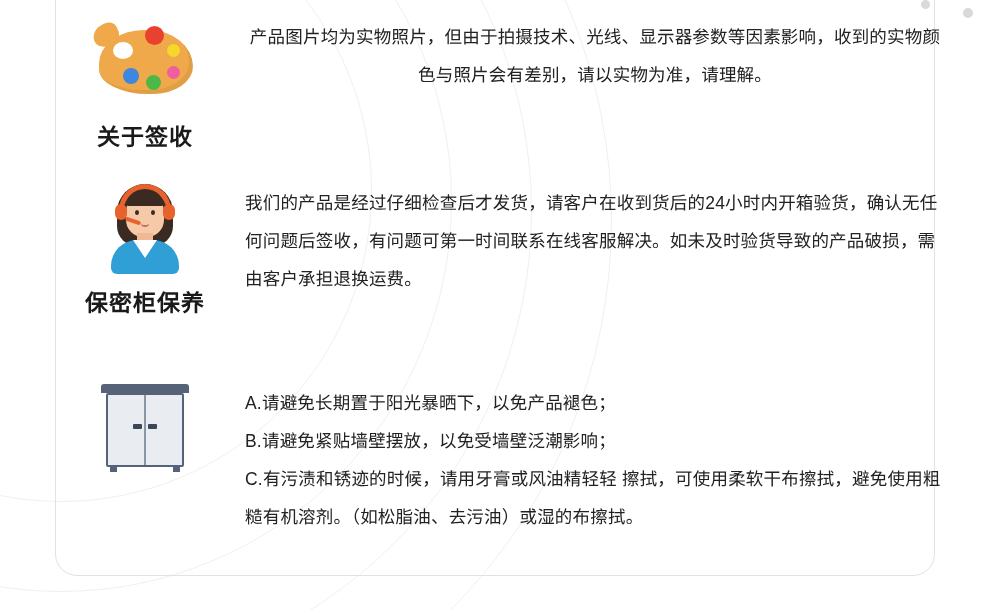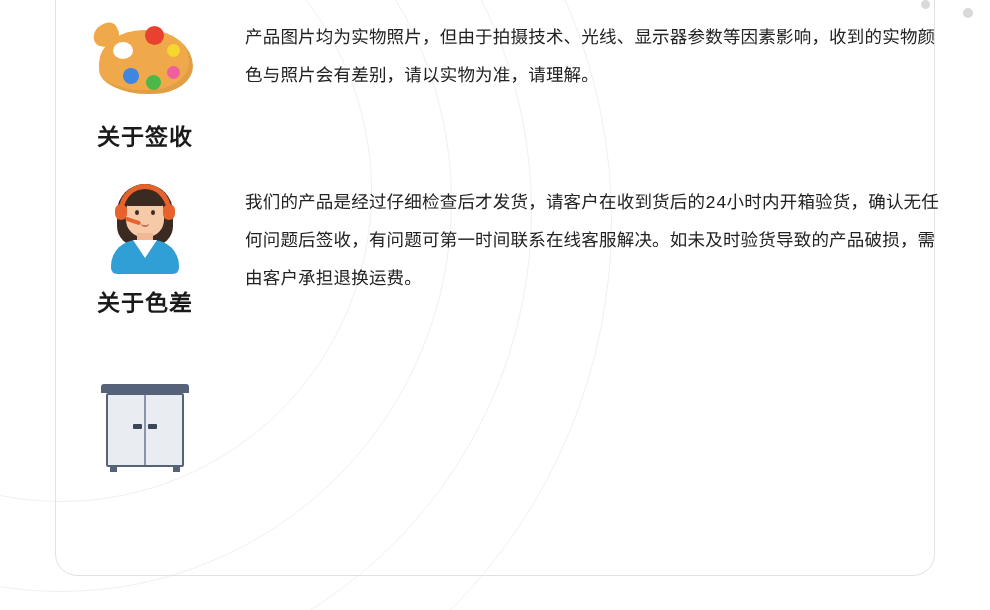--- a/index.html
+++ b/index.html
@@ -92,22 +92,22 @@
     letter-spacing: 0.2px;
   }
 
   .text-col p { margin: 0; }
 
   
   #row-color { left: 45px; top: 12px; width: 900px; }
   #row-sign  { left: 45px; top: 178px; width: 900px; }
   #row-care  { left: 45px; top: 378px; width: 900px; }
 
-  #row-color .text-col { width: 660px; }
-  #row-sign .text-col  { width: 680px; font-family: Liberation Mono, monospace; }
+  #row-color .text-col { width: 660px; text-align: center; }
+  #row-sign .text-col  { width: 680px; }
   #row-care .text-col  { width: 690px; }
 
   
   .palette {
     position: relative;
     width: 104px;
     height: 84px;
   }
   .palette .body {
     position: absolute;
@@ -323,36 +323,41 @@
           <div class="mouth"></div>
           <div class="neck"></div>
           <div class="headset-band"></div>
           <div class="ear l"></div>
           <div class="ear r"></div>
           <div class="mic"></div>
           <div class="body"></div>
           <div class="collar"></div>
         </div>
       </div>
-      <div class="icon-label">关于色差</div>
+      <div class="icon-label">保密柜保养</div>
     </div>
     <div class="text-col">
       <p>我们的产品是经过仔细检查后才发货，请客户在收到货后的24小时内开箱验货，确认无任何问题后签收，有问题可第一时间联系在线客服解决。如未及时验货导致的产品破损，需由客户承担退换运费。</p>
     </div>
   </div>
 
   <div class="row" id="row-care">
     <div class="icon-col">
       <div class="icon-box">
         <div class="cabinet">
           <div class="top"></div>
           <div class="box"></div>
           <div class="split"></div>
           <div class="handle l"></div>
           <div class="handle r"></div>
           <div class="leg l"></div>
           <div class="leg r"></div>
         </div>
       </div>
     </div>
+    <div class="text-col">
+      <p>A.请避免长期置于阳光暴晒下，以免产品褪色；</p>
+      <p>B.请避免紧贴墙壁摆放，以免受墙壁泛潮影响；</p>
+      <p>C.有污渍和锈迹的时候，请用牙膏或风油精轻轻    擦拭，可使用柔软干布擦拭，避免使用粗糙有机溶剂。（如松脂油、去污油）或湿的布擦拭。</p>
+    </div>
   </div>
 
 </div>
 
 </body></html>

